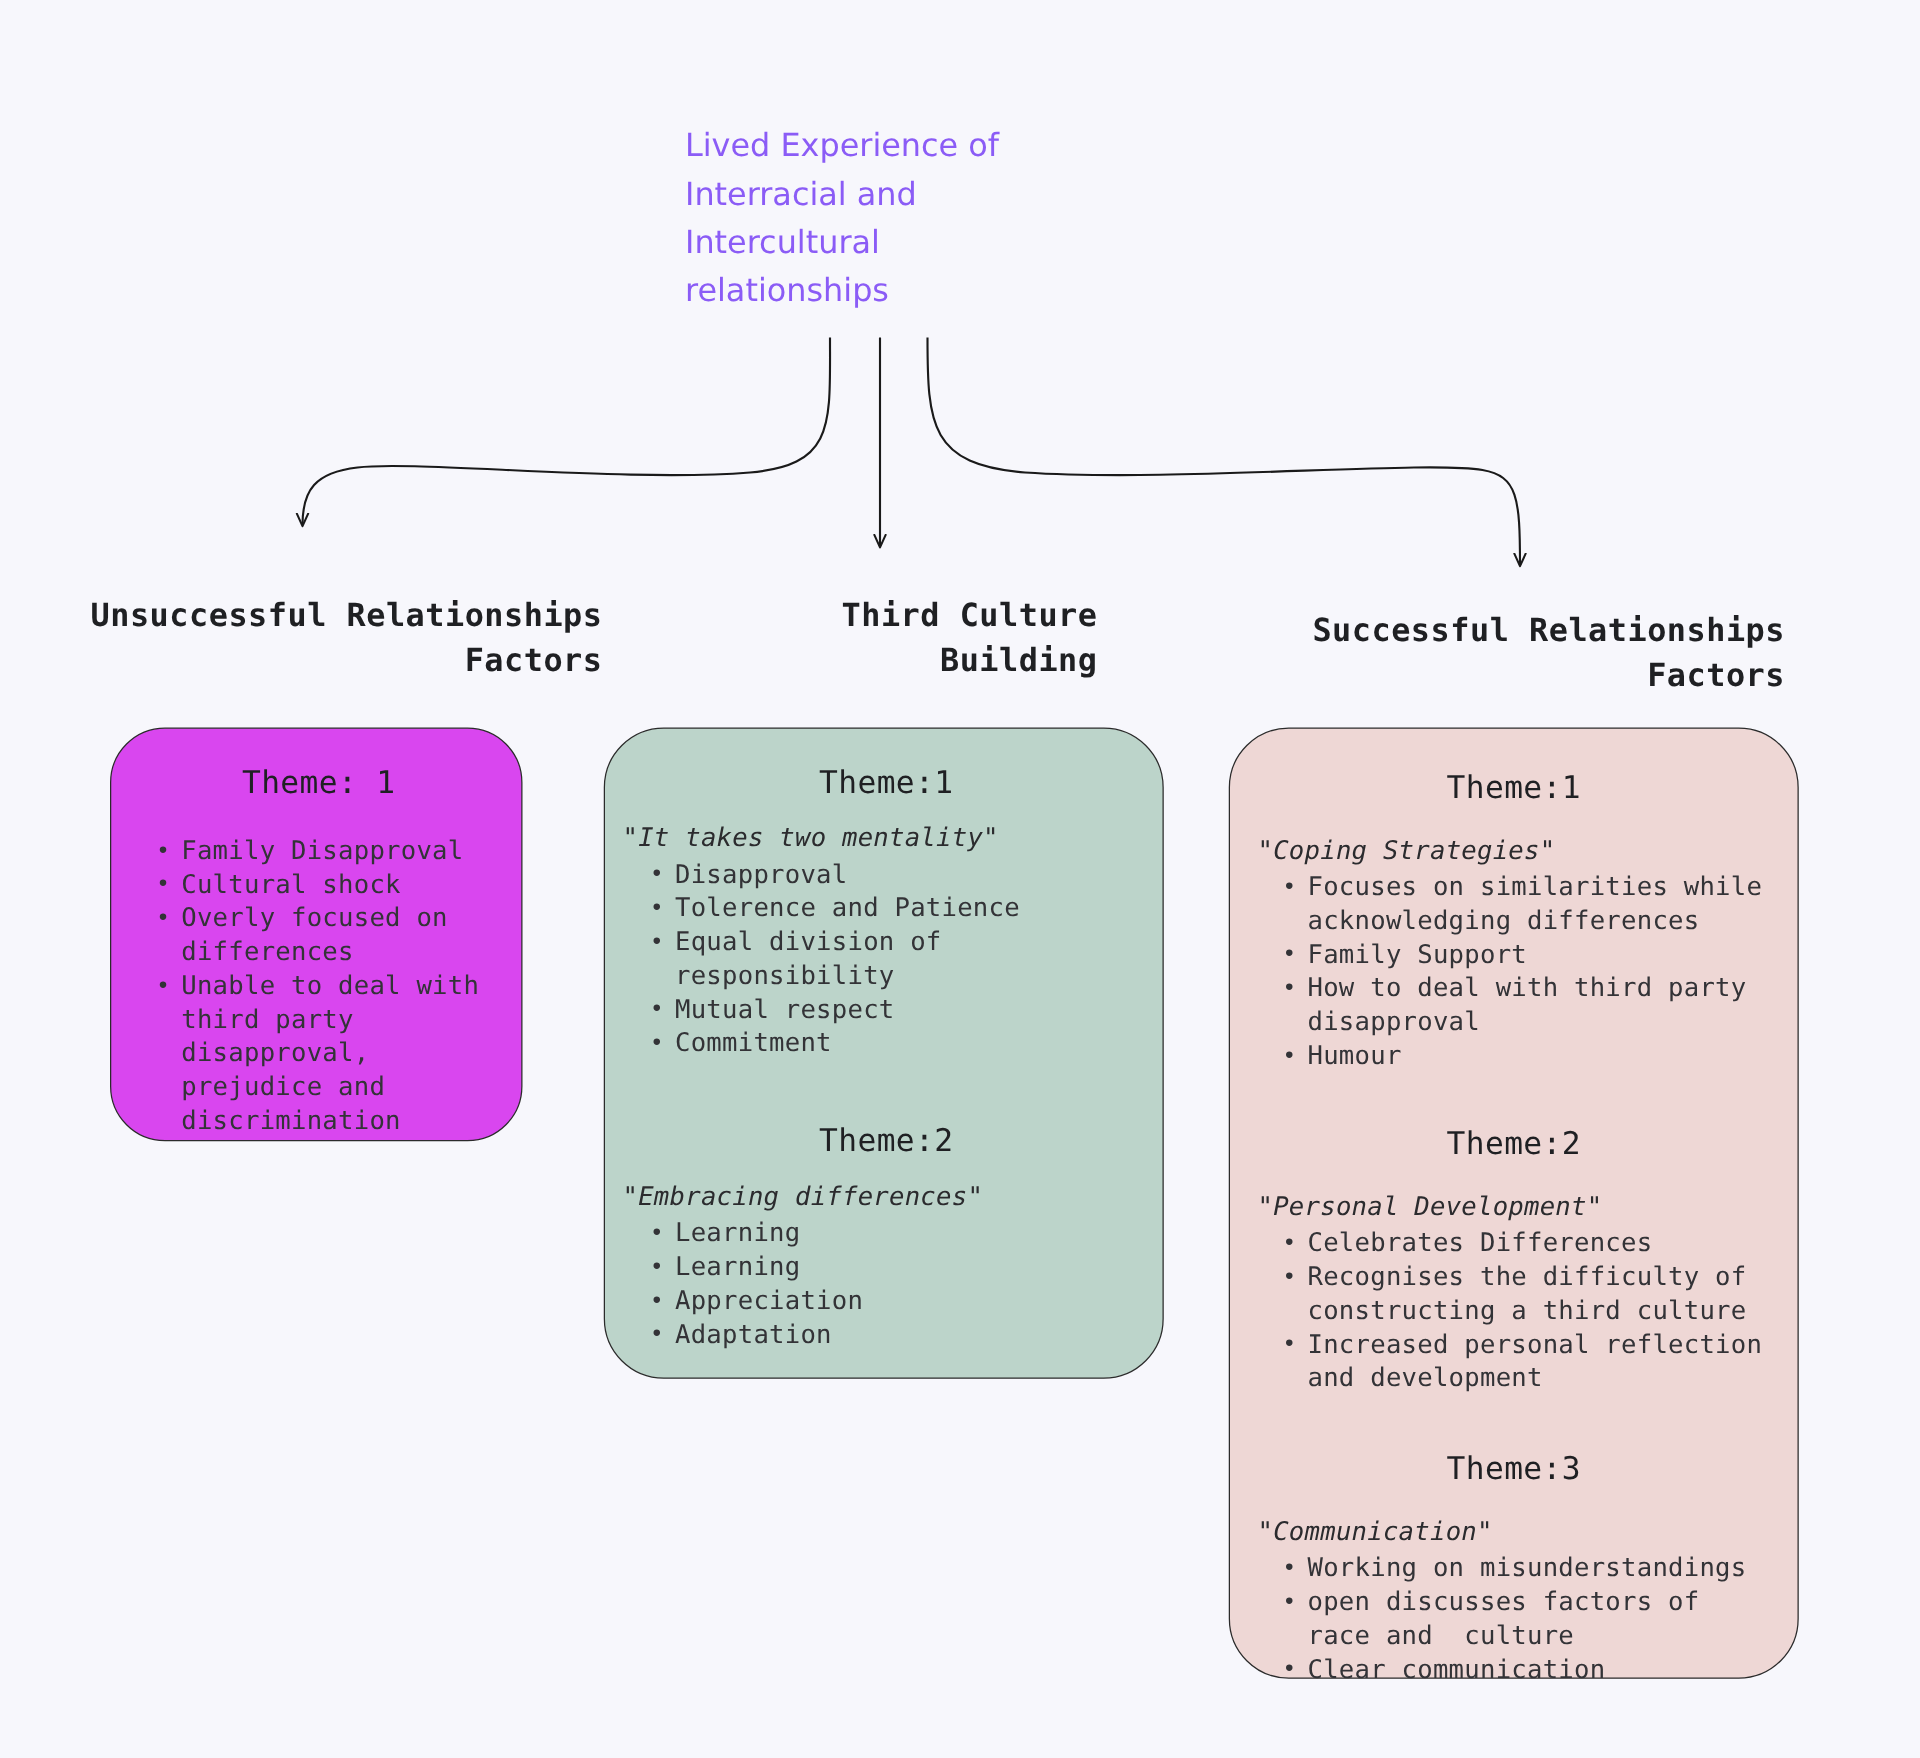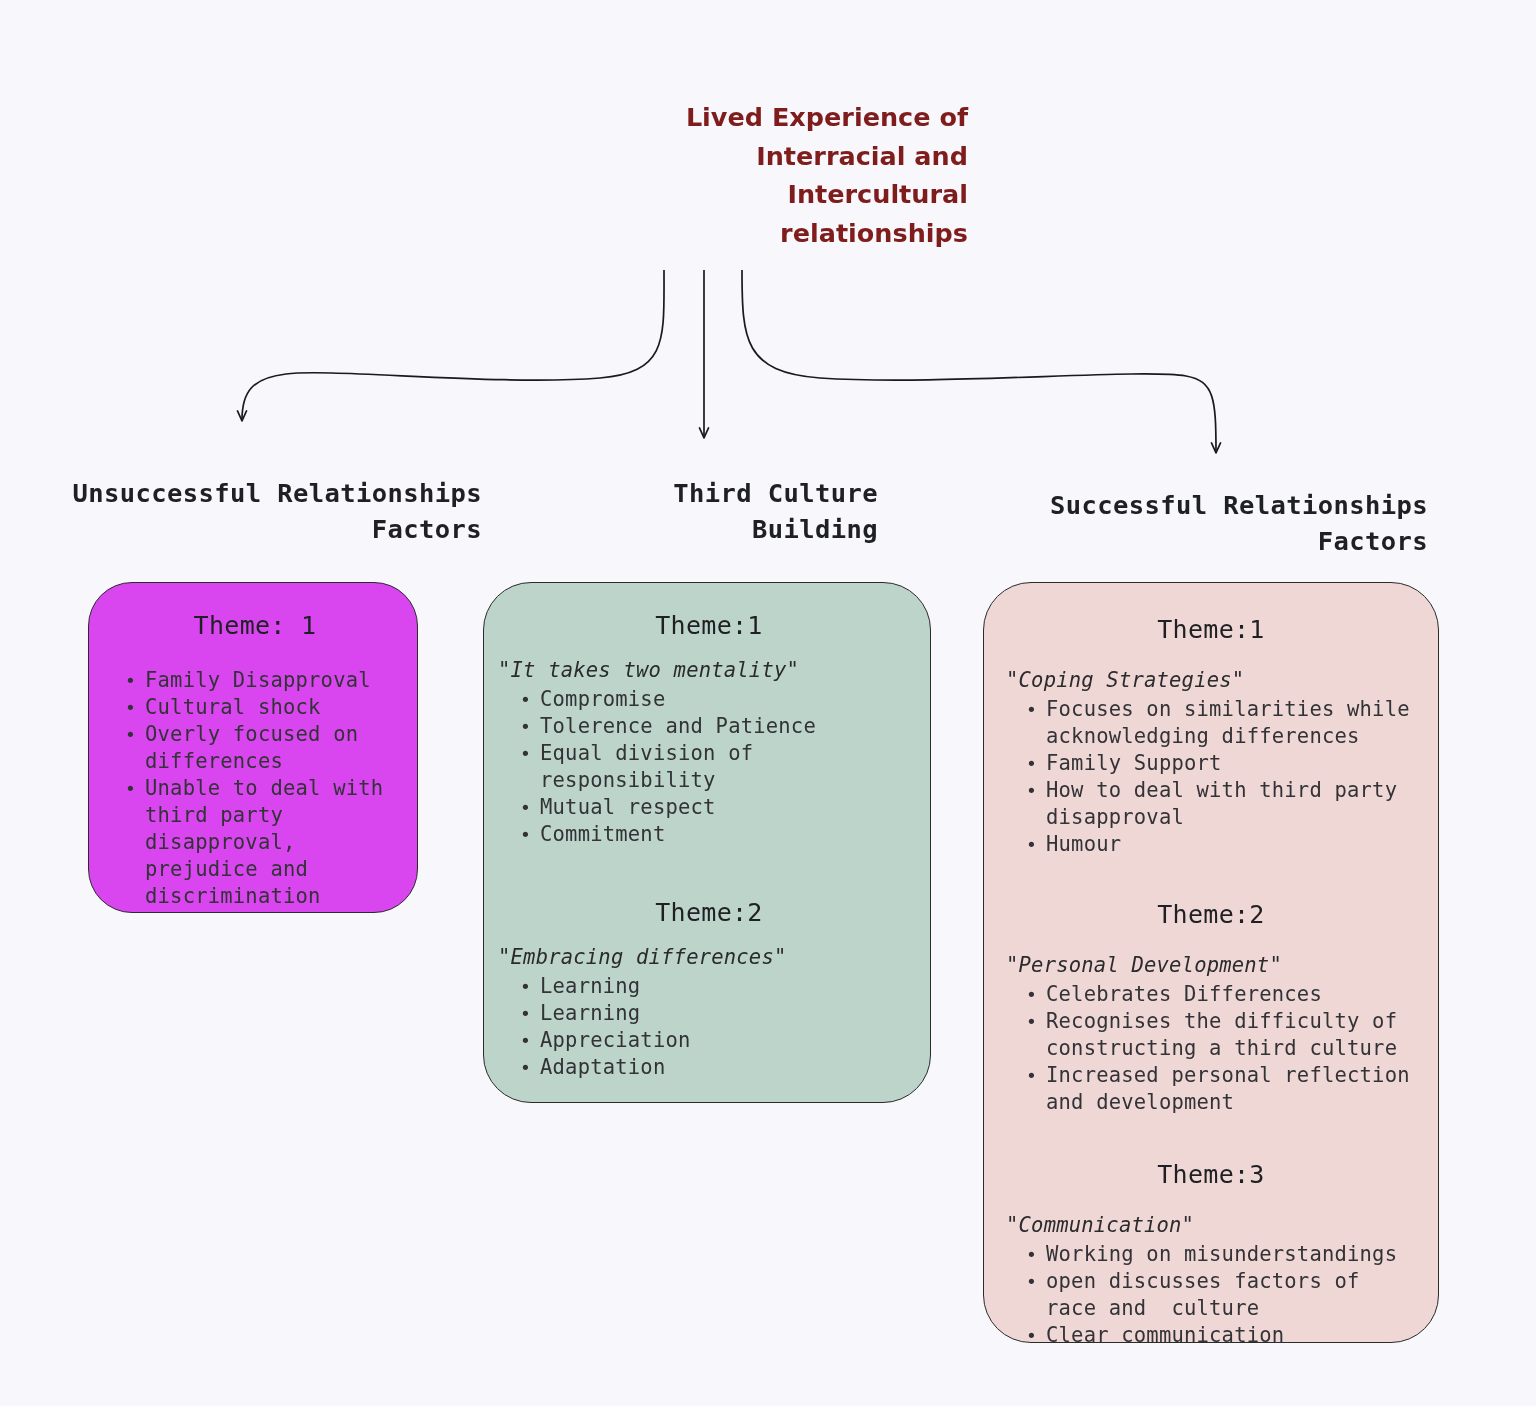--- a/index.html
+++ b/index.html
@@ -19,26 +19,26 @@
     width: 1536px;
     height: 1406px;
   }
 
   
   .root-title {
     position: absolute;
     left: 548px;
     top: 98px;
     width: 420px;
-    text-align: right;
+    text-align: left;
     font-family: "DejaVu Sans", "Liberation Sans", sans-serif;
-    font-weight: bold;
+    font-weight: normal;
     font-size: 25.5px;
     line-height: 38.5px;
-    color: #7f1d1d;
+    color: #8b5cf6;
     white-space: pre-line;
   }
 
   
   #connectors {
     position: absolute;
     left: 0;
     top: 0;
     width: 1536px;
     height: 1406px;
@@ -191,21 +191,21 @@
       </ul>
     </div>
   </div>
 
   <div class="theme-box" id="box-thirdculture">
     <div class="inner">
       <div class="group-1">
         <div class="theme-heading">Theme:1</div>
         <div class="quote-line">"It takes two mentality"</div>
         <ul class="bullets">
-          <li>Compromise</li>
+          <li>Disapproval</li>
           <li>Tolerence and Patience</li>
           <li>Equal division of responsibility</li>
           <li>Mutual respect</li>
           <li>Commitment</li>
         </ul>
       </div>
       <div class="group-2">
         <div class="theme-heading">Theme:2</div>
         <div class="quote-line">"Embracing differences"</div>
         <ul class="bullets">

